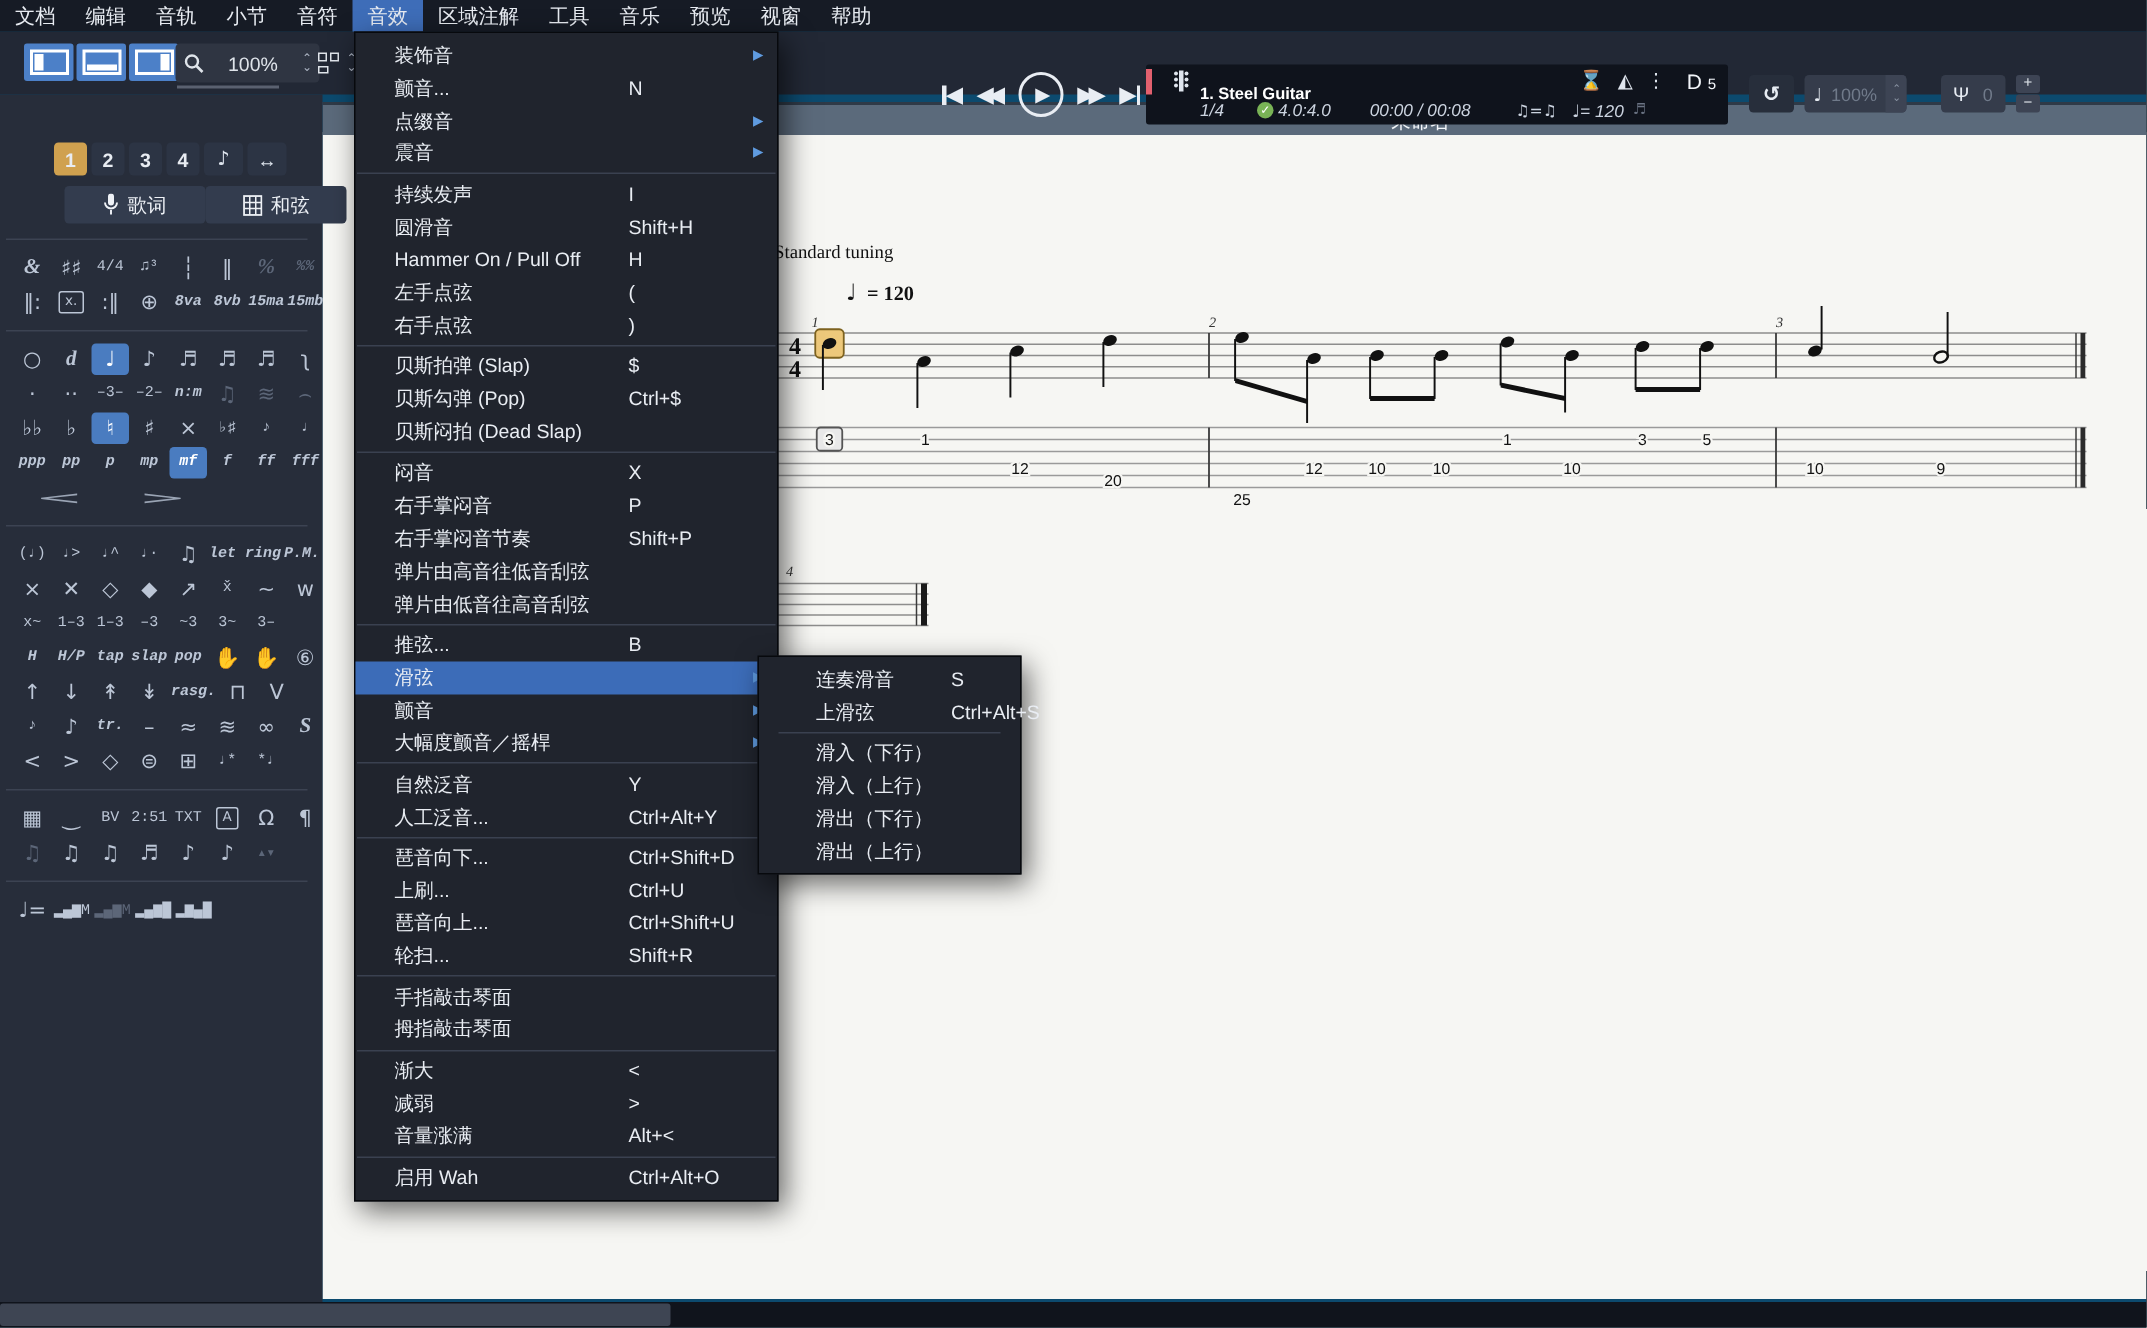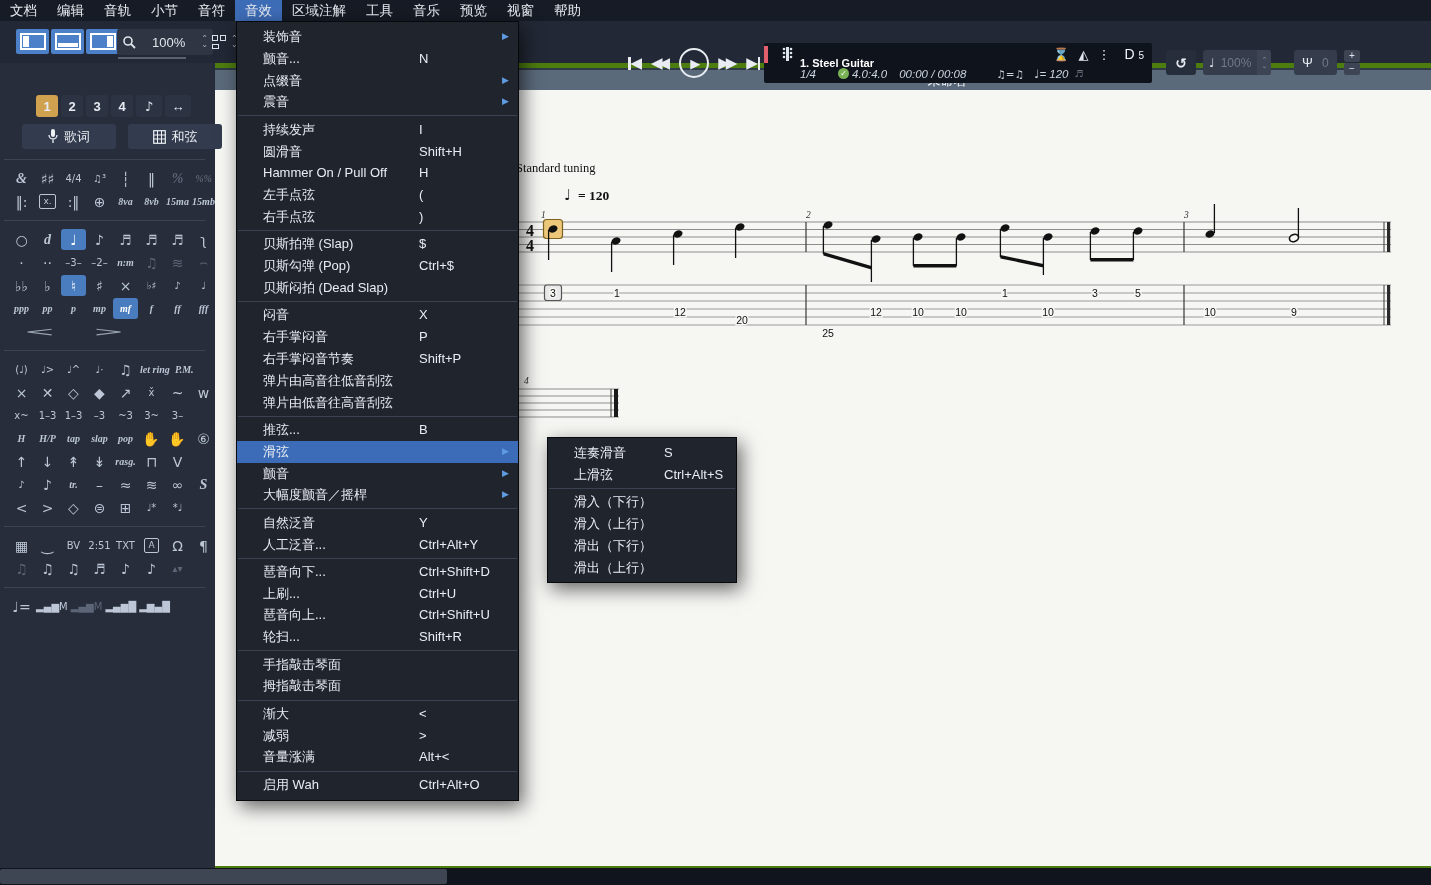--- a/index.html
+++ b/index.html
@@ -1,16 +1,16 @@
 <!DOCTYPE html>
 <html><head>
 <meta charset="utf-8">
 <style>
   html,body{margin:0;padding:0;background:#0c0f15;}
-  .app{position:relative;width:1431px;height:885px;overflow:hidden;background:#4d7c0f;
+  .app{position:relative;width:1431px;height:885px;overflow:hidden;background:#0c4a6e;
        font-family:"Liberation Sans","DejaVu Sans",sans-serif;-webkit-font-smoothing:antialiased;}
   .mus{font-family:"DejaVu Sans",sans-serif;}
 
   
   .menubar{position:absolute;left:0;top:0;right:0;height:21px;background:#161b25;display:flex;z-index:40;}
   .mb-item{padding:0 10px;line-height:21px;font-size:13.5px;color:#e8ecf2;white-space:nowrap;}
   .mb-item.active{background:#3e6db8;}
 
   
   .toolbar{position:absolute;left:0;top:21px;right:0;height:42px;background:#222835;z-index:30;}
@@ -44,21 +44,21 @@
   .tp-row1{display:flex;align-items:center;height:22px;padding-left:10px;}
   .tp-title{font-size:11px;font-weight:bold;color:#fff;margin-left:7px;flex:1;white-space:nowrap;margin-top:17px;}
   .tp-ico{color:#dfe5ee;font-size:13px;margin-left:9px;}
   .tp-chord{margin-left:14px;margin-right:8px;color:#f2f5fa;font-size:14px;}
   .tp-chord small{font-size:10px;}
   .tp-row2{display:flex;align-items:center;height:17px;font-size:11.5px;color:#ccd4e0;white-space:nowrap;font-style:italic;}
   .tp-row2 .pos{margin-left:36px;}
   .gdot{display:inline-flex;align-items:center;justify-content:center;width:11px;height:11px;border-radius:50%;
         background:#79b356;color:#fff;font-size:8px;margin-right:3px;vertical-align:-1px;}
   .tp-row2 .loc{margin-left:22px;display:inline-flex;align-items:center;}
-  .tp-row2 .time{margin-left:12px;}
+  .tp-row2 .time{margin-left:26px;}
   .tp-row2 .sync{margin-left:30px;font-size:10.5px;}
   .tp-row2 .tempo{margin-left:10px;}
   .tp-row2 .subdiv{margin-left:6px;color:#6b7484;font-size:10px;}
 
   .loop-btn{position:absolute;left:1166px;top:29px;width:30px;height:25px;background:#272e3b;border-radius:3px;
             display:flex;align-items:center;justify-content:center;color:#e6ebf2;font-size:14px;font-weight:bold;}
   .speed-ctl{position:absolute;left:1203px;top:29px;height:25px;display:flex;align-items:center;background:#353c4b;border-radius:3px;padding-left:6px;}
   .speed-ctl .note{color:#e6ebf2;font-size:12px;}
   .speed-ctl .val{color:#707a8a;font-size:12px;margin:0 6px;}
   .spinbox{width:14px;height:25px;background:#3d4454;border-radius:0 3px 3px 0;display:flex;flex-direction:column;
@@ -70,48 +70,48 @@
   .pm-btns span{width:16px;height:12px;background:#3d4454;color:#dfe4ea;font-size:10px;line-height:11px;text-align:center;border-radius:2px;}
 
   
   .sidebar{position:absolute;left:0;top:63px;width:215px;height:805px;background:#272d3a;z-index:10;}
   .sb-tabs{display:flex;align-items:center;gap:3px;margin:32px 0 7px 36px;}
   .tab-btn{width:22px;height:22px;background:#2c3444;border-radius:3px;color:#e8ecf2;font-size:13px;font-weight:bold;
            display:flex;align-items:center;justify-content:center;}
   .tab-btn.active{background:#d0a14f;}
   .sb-ico-btn{width:26px;height:22px;background:#2c3444;border-radius:3px;color:#dfe5ee;font-size:13px;
               display:flex;align-items:center;justify-content:center;}
-  .sb-btn-row{display:flex;gap:12px;margin:0 0 10px 22px;}
+  .sb-btn-row{display:flex;gap:0;margin:0 0 10px 43px;}
   .sb-btn{height:25px;min-width:78px;background:#333c4e;border-radius:3px;color:#eef1f6;font-size:13px;
           display:flex;align-items:center;justify-content:center;gap:6px;padding:0 8px;}
   .p-sep{height:1px;background:#3c4352;margin:7px 10px 7px 4px;}
   .p-row{display:flex;align-items:center;height:23px;margin-left:9px;}
   .p-cell{min-width:23px;height:21px;display:inline-flex;align-items:center;justify-content:center;
           margin-right:1px;font-size:14px;color:#bcc6d6;border-radius:3px;padding:0 1px;white-space:nowrap;}
   .p-cell.sel{background:#4a7cc0;color:#fff;}
   .p-cell.dim{color:#5c6678;}
   .p-cell.it{font-family:"Liberation Serif","DejaVu Serif",serif;font-style:italic;font-weight:bold;}
-  .p-cell.sm{font-size:10px;}
+  .p-cell.sm{font-size:10px;font-family:Liberation Mono, monospace;}
   .p-cell.bx span{border:1px solid #bcc6d6;border-radius:2px;padding:0 3px;font-size:9px;line-height:13px;}
   .p-cell.wd{transform:scaleX(3.2);margin:0 26px 0 18px;color:#9aa4b4;font-size:12px;}
 
   
   .doc-titlebar{position:absolute;left:215px;top:68px;right:0;height:20px;background:#5b6a7b;border-top:2px solid #2f3a47;z-index:5;}
   .doc-title{position:absolute;left:732px;top:2px;transform:translateX(-50%);color:#f2f5f9;font-size:13px;}
   .score-canvas{position:absolute;left:215px;top:88px;right:0;height:778px;background:#f6f6f3;z-index:4;}
 
   
   .hscroll{position:absolute;left:0;top:868px;right:0;height:17px;background:#10141c;z-index:45;}
   .hthumb{position:absolute;left:0;top:1px;width:447px;height:15px;background:#3e4553;border-radius:2px;}
 
   
   .menu-popup{position:absolute;left:236px;top:21px;width:283px;background:#20242d;border:1px solid #07090d;
               box-shadow:4px 6px 18px rgba(0,0,0,.6);z-index:50;padding:4px 0;box-sizing:border-box;}
-  .submenu{position:absolute;left:547px;top:437px;width:190px;background:#20242d;border:1px solid #07090d;
-           box-shadow:4px 6px 18px rgba(0,0,0,.6);z-index:60;padding:4px 0;box-sizing:border-box;}
+  .submenu{position:absolute;left:505px;top:437px;width:176px;background:#20242d;border:1px solid #07090d;
+           box-shadow:4px 6px 18px rgba(0,0,0,.6);z-index:60;padding:4px 12px;box-sizing:border-box;}
   .m-item{position:relative;height:21.8px;line-height:21.8px;font-size:13px;color:#e9edf3;padding-left:26px;white-space:nowrap;}
   .m-item.hl{background:#3c6cb8;}
   .m-sc{position:absolute;left:182px;top:0;}
   .submenu .m-sc{left:116px;}
   .m-arrow{position:absolute;right:9px;top:0;font-size:9px;color:#5f9be0;}
   .m-sep{height:1px;background:#3a4150;margin:2.3px 1px;}
 </style>
 </head>
 <body>
 

